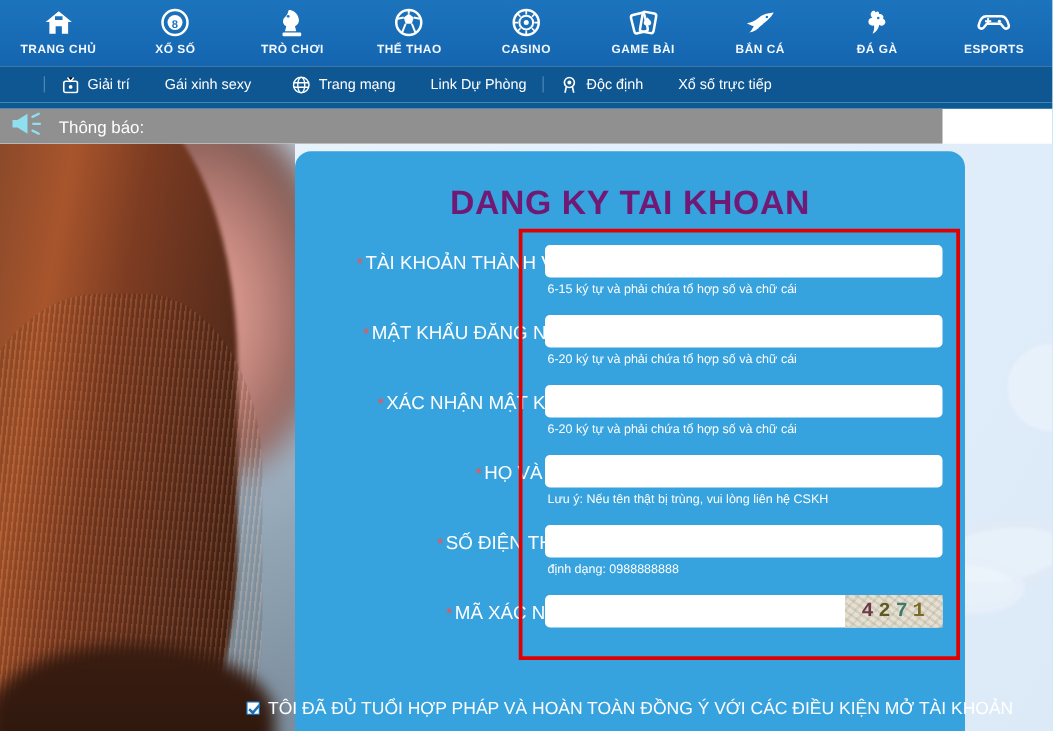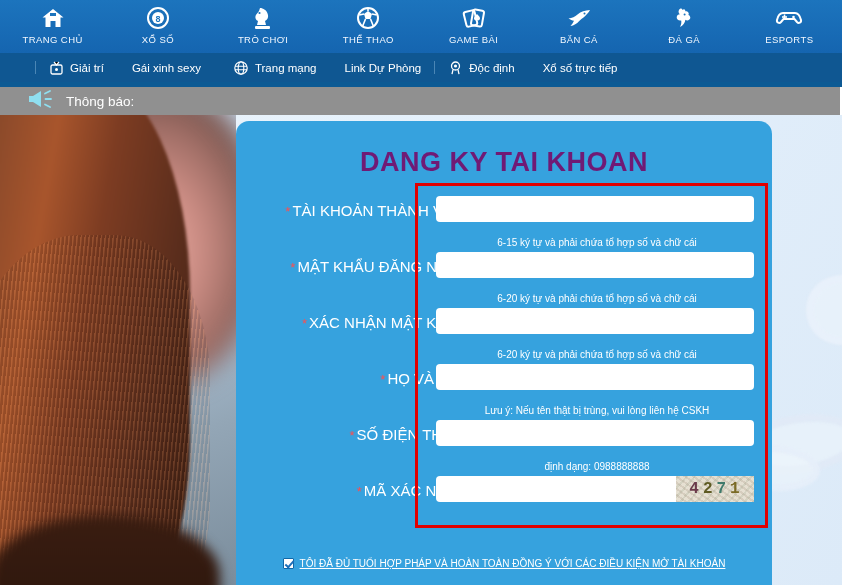--- a/index.html
+++ b/index.html
@@ -19,21 +19,21 @@
   }
   .nav-item {
     flex: 1 1 0; display: flex; flex-direction: column;
     align-items: center; justify-content: flex-start;
     padding-top: 5px; cursor: pointer; color: #ffffff;
   }
   .nav-icon { height: 26px; display: flex; align-items: center; justify-content: center; }
   .nav-icon svg { display: block; }
   .nav-label {
     font-size: 9.5px; letter-spacing: .4px; margin-top: 3px;
-    white-space: nowrap; color: #f2f8ff; font-weight: 400;
+    white-space: nowrap; color: #f2f8ff; font-weight: 700;
   }
 
   
   .subnav {
     position: absolute; top: 53px; left: 0; width: 842px; height: 29px;
     background: #0f5792;
     display: flex; align-items: center;
     padding-left: 22px; gap: 0px;
   }
   .sub-group { display: flex; align-items: center; gap: 7px; }
@@ -43,22 +43,22 @@
   }
   .sub-sep { width: 1px; height: 13px; background: #4a86b5; margin: 0 13px; }
   .sub-gap { width: 14px; }
 
   
   .notifystrip {
     position: absolute; top: 82px; left: 0; width: 842px; height: 5px;
     background: #0c5a94;
   }
   .notifybar {
-    position: absolute; top: 87px; left: 0; width: 840px; height: 28px;
-    background: #909090; display: flex; align-items: center; padding-left: 27px; gap: 9px;
+    position: absolute; top: 87px; left: 0; width: 754px; height: 28px;
+    background: #909090; display: flex; align-items: center; padding-left: 8px; gap: 9px;
   }
   .notify-label { color: #ffffff; font-size: 13.5px; }
 
   
   .bgarea {
     position: absolute; top: 115px; left: 0; width: 842px; height: 470px;
     overflow: hidden;
     background: linear-gradient(120deg,#eef6fc 0%, #e4f0fb 40%, #dceaf8 100%);
   }
   
@@ -131,23 +131,22 @@
   }
   .req { color: #ff4d4d; font-size: 13px; margin-right: 2px; }
   .row-field { position: absolute; left: 200px; top: 3px; width: 320px; }
   .txtinput {
     width: 318px; height: 26px;
     background: #ffffff; border: none; border-radius: 4px; outline: none;
     font-family: "Liberation Sans", sans-serif; font-size: 13px;
     padding: 0 8px; color: #333;
   }
   .hint {
-    color: #ffffff; font-size: 10px; margin-top: 15px; padding-left: 2px;
+    color: #ffffff; font-size: 10px; margin-top: 4px; padding-left: 2px;
     white-space: nowrap;
-    text-align: center;
   }
   
   .captcha-wrap { position: relative; width: 318px; height: 26px; }
   .captcha-img {
     position: absolute; right: 0; top: 0; width: 78px; height: 26px;
     background:
       repeating-linear-gradient(36deg, rgba(150,130,110,.20) 0 2px, rgba(255,255,255,0) 2px 5px),
       repeating-linear-gradient(-48deg, rgba(120,140,110,.16) 0 2px, rgba(255,255,255,0) 2px 6px),
       #e6e0d2;
     display: flex; align-items: center; justify-content: center; gap: 3px;
@@ -164,21 +163,21 @@
   }
   .cbox {
     width: 11px; height: 11px; background: #ffffff; border: 1px solid #1068a8;
     border-radius: 1px; position: relative; cursor: pointer; flex: none;
   }
   .cbox::after {
     content: ""; position: absolute; left: 3px; top: 0px;
     width: 3px; height: 7px; border: solid #1d6fb8;
     border-width: 0 2px 2px 0; transform: rotate(42deg);
   }
-  .terms-text { color: #ffffff; font-size: 10px; white-space: nowrap; text-decoration: underline; }
+  .terms-text { color: #ffffff; font-size: 14px; white-space: nowrap; }
 
   
   .redbox {
     position: absolute; left: 415px; top: 183px; width: 353px; height: 345px;
     border: 3px solid #e00000; pointer-events: none; z-index: 30;
   }
 </style>
 </head>
 <body>
 
@@ -222,20 +221,31 @@
       <span class="nav-icon">
         <svg width="24" height="24" viewBox="0 0 24 24">
             <circle cx="12" cy="12" r="10" fill="none" stroke="#fff" stroke-width="2"></circle>
             <path fill="#fff" d="M12 5l4 3-1.5 5h-5L8 8z"></path>
             <path stroke="#fff" stroke-width="1.6" fill="none" d="M12 2v3M3.2 9l4.8-1M20.8 9l-4.8-1M6.5 20.5l3-7.5M17.5 20.5l-3-7.5"></path>
           </svg>
       </span>
       <span class="nav-label">THỂ THAO</span>
     </div>
 
+    <div class="nav-item">
+      <span class="nav-icon">
+        <svg width="24" height="24" viewBox="0 0 24 24">
+            <circle cx="12" cy="12" r="10" fill="none" stroke="#fff" stroke-width="2"></circle>
+            <circle cx="12" cy="12" r="5.5" fill="none" stroke="#fff" stroke-width="1.6"></circle>
+            <circle cx="12" cy="12" r="2" fill="#fff"></circle>
+            <path stroke="#fff" stroke-width="1.4" d="M12 2.2v3.4M12 18.4v3.4M2.2 12h3.4M18.4 12h3.4M5 5l2.4 2.4M16.6 16.6 19 19M19 5l-2.4 2.4M7.4 16.6 5 19"></path>
+          </svg>
+      </span>
+      <span class="nav-label">CASINO</span>
+    </div>
 
 
     <div class="nav-item">
       <span class="nav-icon">
         <svg width="24" height="24" viewBox="0 0 24 24">
             <rect x="3" y="5" width="11" height="15" rx="2" fill="none" stroke="#fff" stroke-width="2" transform="rotate(-14 8.5 12.5)"></rect>
             <rect x="10" y="4" width="11" height="16" rx="2" fill="none" stroke="#fff" stroke-width="2" transform="rotate(10 15.5 12)"></rect>
             <path fill="#fff" d="M15 8c1.6 1.7 3 2.7 3 4.2A1.9 1.9 0 0 1 15 14a1.9 1.9 0 0 1-3-1.8c0-1.5 1.4-2.5 3-4.2z"></path>
           </svg>
       </span>

